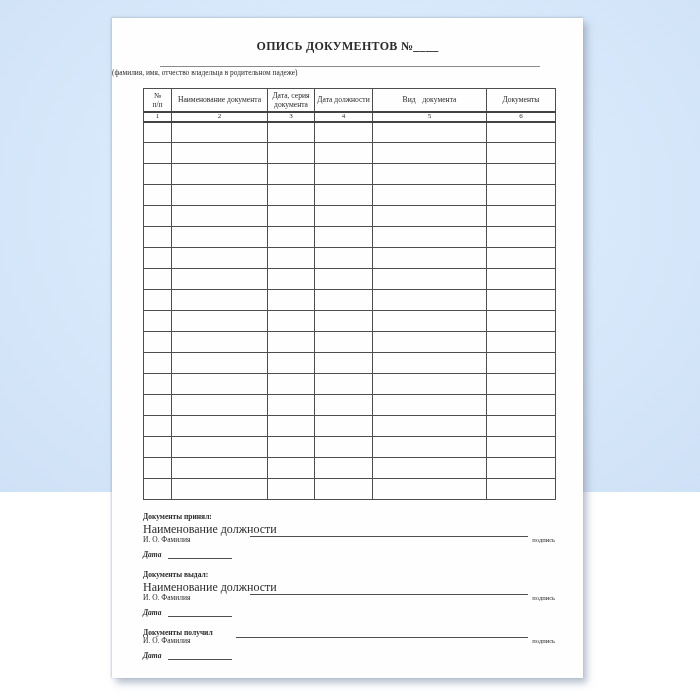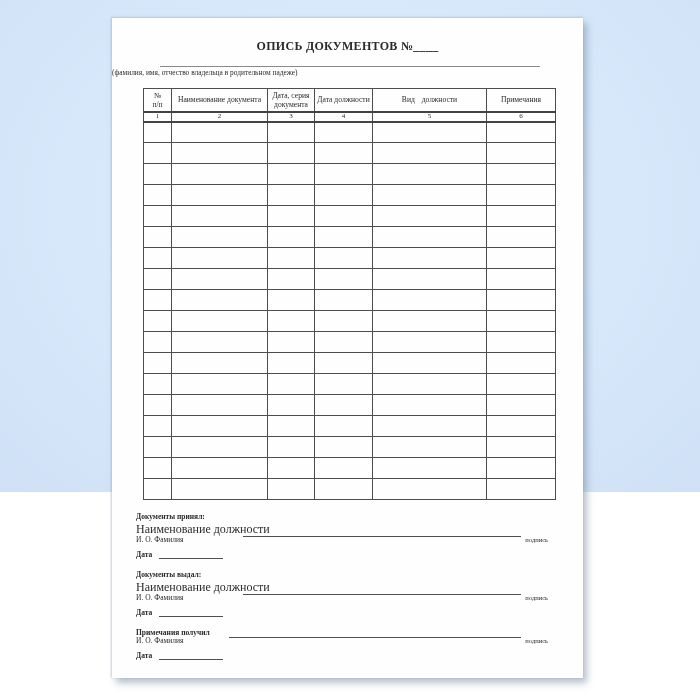--- a/index.html
+++ b/index.html
@@ -68,21 +68,21 @@
     vertical-align: middle;
     padding: 0;
     border-top: 2px solid #434343;
     border-bottom: 2px solid #434343;
   }
   .doc-table tbody td {
     height: 21px;
     padding: 0;
   }
   .sections {
-    margin: 13px 0 0 24px;
+    margin: 13px 0 0 31px;
     width: 412px;
   }
   .sec { margin-bottom: 11px; }
   .sec-heading { font-size: 7.5px; font-weight: bold; line-height: 1.18; }
   .sec-sub { font-size: 12px; line-height: 1.18; }
   .name-row {
     display: flex;
     align-items: flex-start;
     font-size: 7.5px;
     line-height: 1.18;
@@ -91,20 +91,21 @@
   .sec-obtained .name-label { width: 93px; }
   .sig-line { flex: 1; border-bottom: 1px solid #4f4f4f; margin-bottom: 1px; }
   .sig-label { flex: none; font-size: 6.5px; padding-left: 4px; line-height: 1.1; }
   .date-row {
     display: flex;
     align-items: flex-end;
     margin-top: 6px;
     font-size: 7.5px;
     font-weight: bold;
     line-height: 1.18;
+    font-style: italic;
   }
   .date-line {
     width: 64px;
     border-bottom: 1px solid #4f4f4f;
     margin-left: 7px;
     margin-bottom: 1px;
   }
 </style>
 </head>
 <body>
@@ -127,22 +128,22 @@
           <col style="width:69px">
       </colgroup>
       <thead>
         <tr>
             <th>№
 п/п</th>
             <th>Наименование документа</th>
             <th>Дата, серия
 документа</th>
             <th>Дата должности</th>
-            <th style="word-spacing: 5px;">Вид  должности</th>
-            <th>Примечания</th>
+            <th style="word-spacing: 5px;">Вид  документа</th>
+            <th>Документы</th>
           </tr>
         <tr class="numbers-row">
             <td>1</td>
             <td>2</td>
             <td>3</td>
             <td>4</td>
             <td>5</td>
             <td>6</td>
           </tr>
       </thead>
@@ -318,21 +319,21 @@
           <span class="sig-line"></span>
           <span class="sig-label">подпись</span>
         </div>
         <div class="date-row">
           <span>Дата</span>
           <span class="date-line"></span>
         </div>
       </div>
 
       <div class="sec sec-obtained">
-        <div class="sec-heading">Примечания получил</div>
+        <div class="sec-heading">Документы получил</div>
         <div class="name-row">
           <span class="name-label">И. О. Фамилия</span>
           <span class="sig-line"></span>
           <span class="sig-label">подпись</span>
         </div>
         <div class="date-row">
           <span>Дата</span>
           <span class="date-line"></span>
         </div>
       </div>

